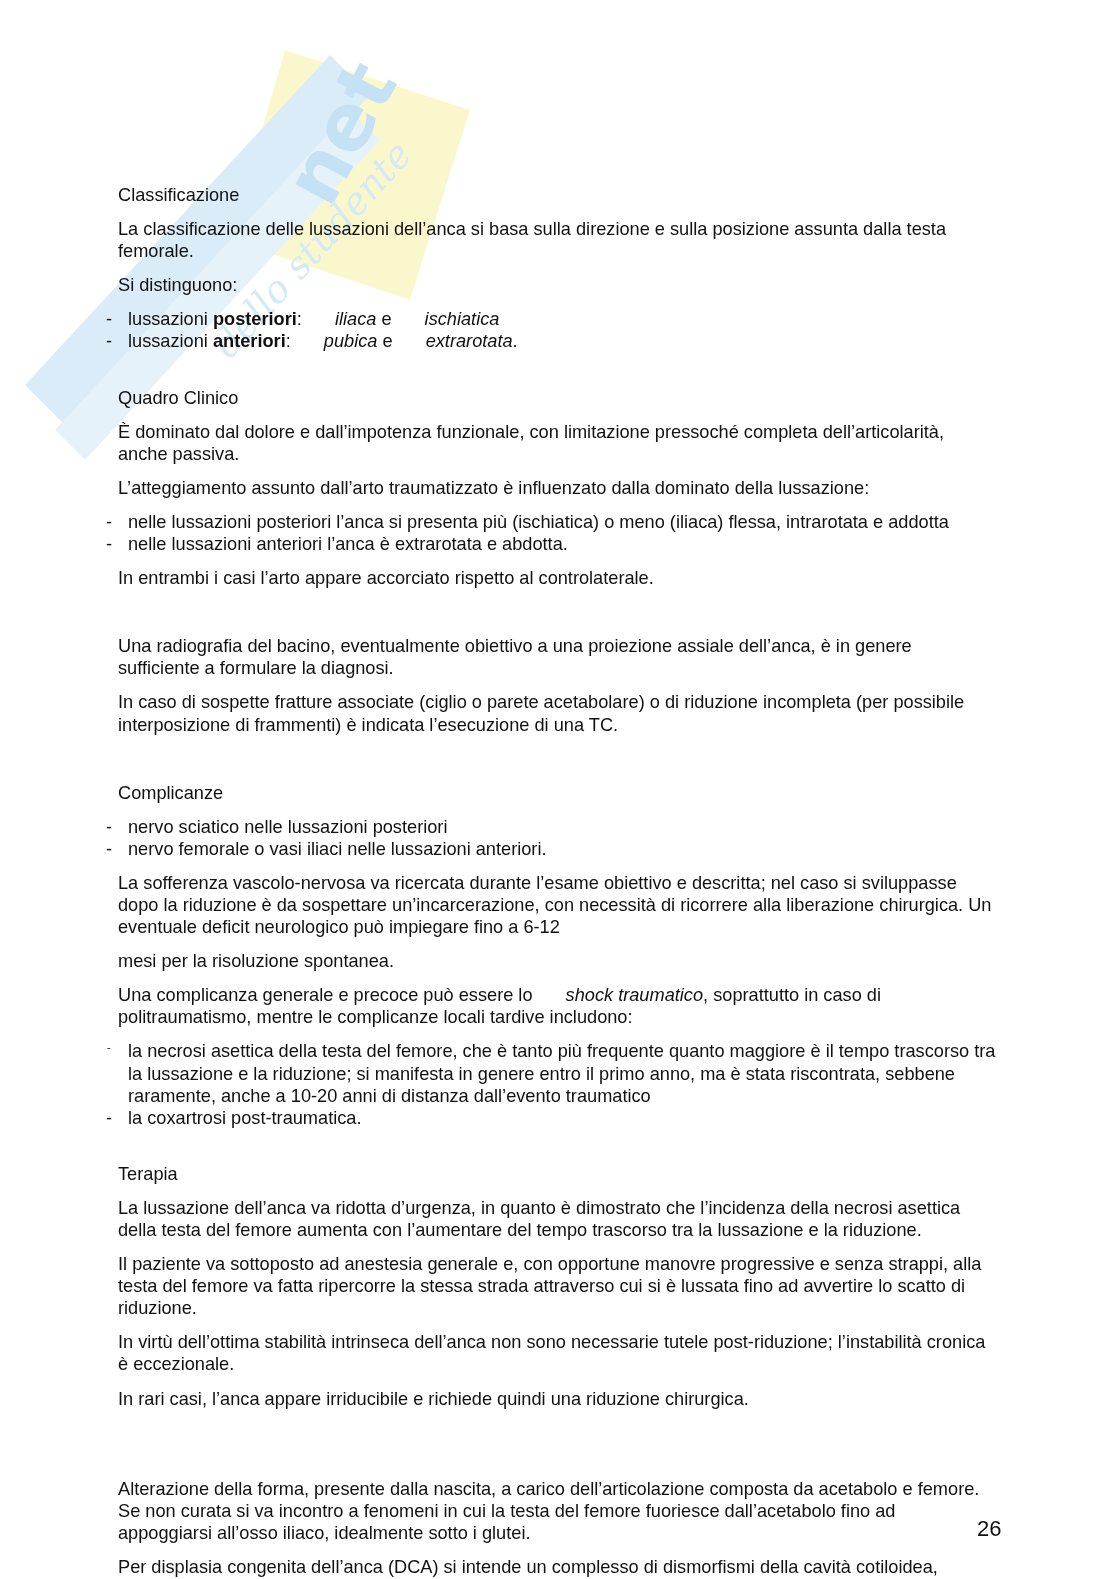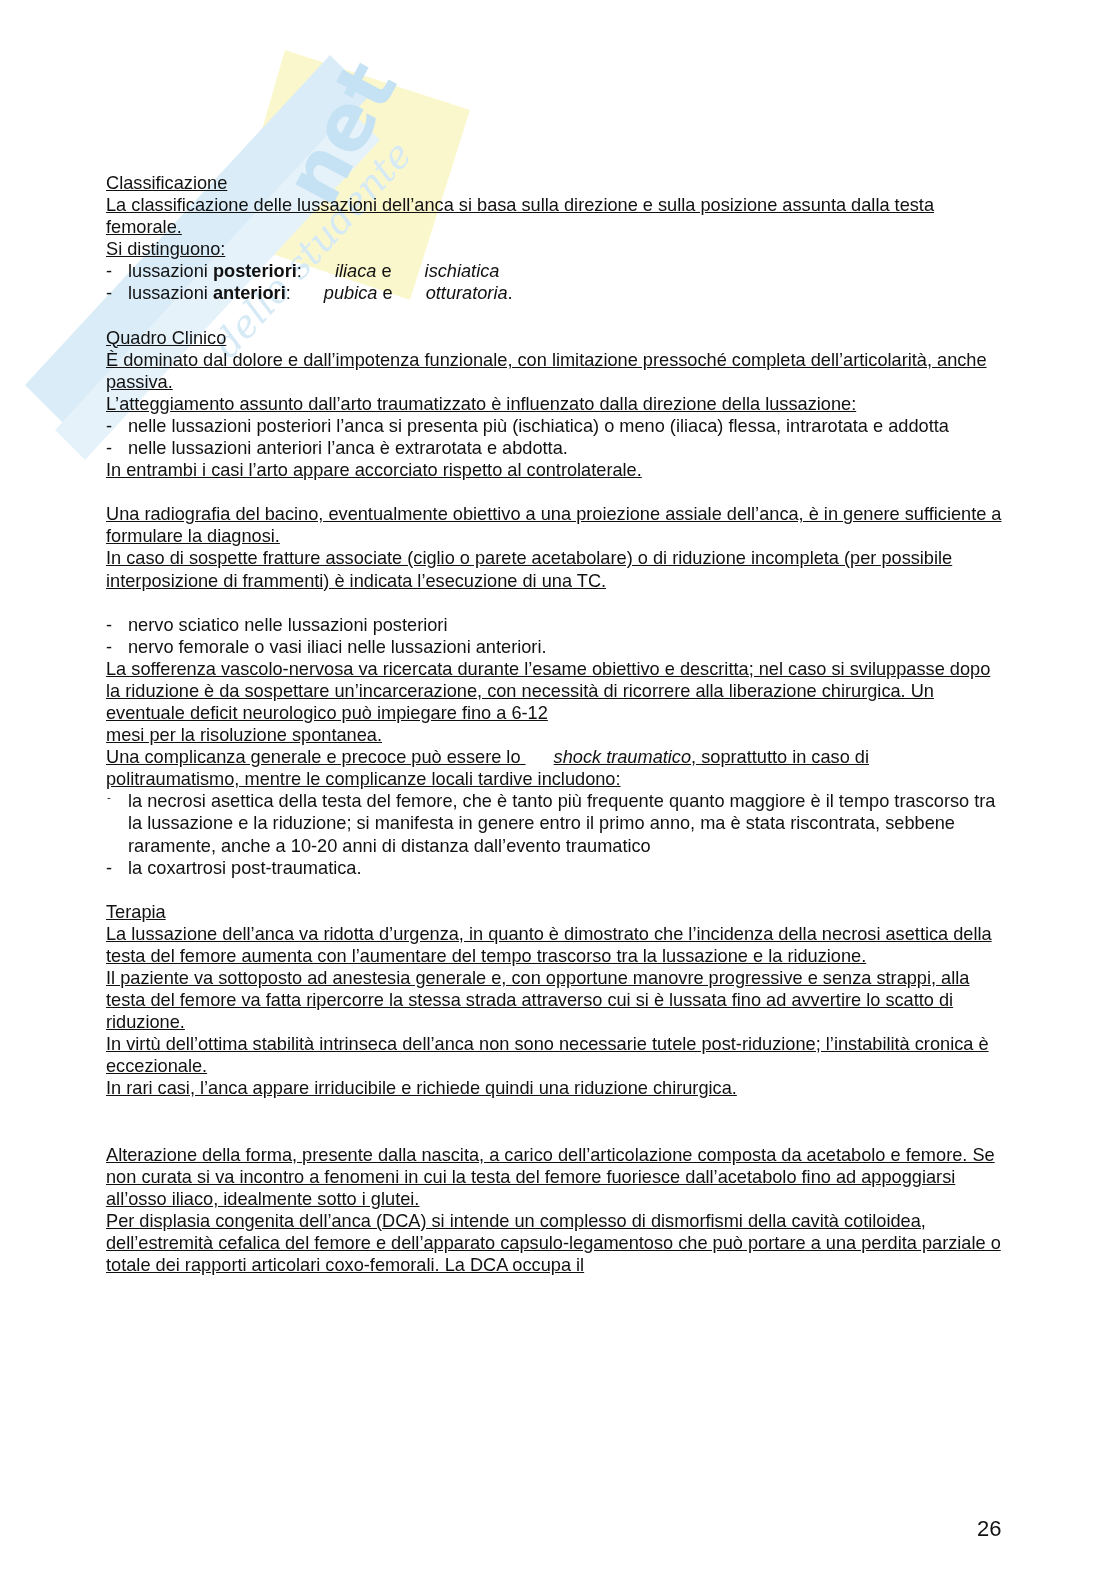--- a/index.html
+++ b/index.html
@@ -22,21 +22,21 @@
     }
     .page {
       position: absolute;
       left: 106px;
       top: 172px;
       width: 900px;
       font-size: 18.2px;
       line-height: 22.1px;
       z-index: 1;
     }
-    .page p { margin: 0; text-decoration: underline; }
+    .page p { margin: 12px; }
     .gap { height: 22px; }
     .gap-big { height: 44px; }
     .list { margin: 0; padding: 0; list-style: none; }
     .list li {
       position: relative;
       padding-left: 22px;
     }
     .list li .dash {
       position: absolute;
       left: 0;
@@ -90,50 +90,51 @@
     <p>Classificazione</p>
     <p>La classificazione delle lussazioni dell’anca si basa sulla direzione e sulla posizione assunta dalla testa femorale.</p>
     <p>Si distinguono:</p>
     <ul class="list">
       <li>
         <span class="dash">-</span>
         <span>lussazioni </span><b>posteriori</b><span>: </span><i>iliaca</i><span> e </span><i>ischiatica</i><span></span>
       </li>
       <li>
         <span class="dash">-</span>
-        <span>lussazioni </span><b>anteriori</b><span>: </span><i>pubica</i><span> e </span><i>otturatoria</i><span>.</span>
+        <span>lussazioni </span><b>anteriori</b><span>: </span><i>pubica</i><span> e </span><i>extrarotata</i><span>.</span>
       </li>
     </ul>
   </section>
 
   <div class="gap"></div>
 
   <section>
     <p>Quadro Clinico</p>
     <p>È dominato dal dolore e dall’impotenza funzionale, con limitazione pressoché completa dell’articolarità, anche passiva.</p>
-    <p>L’atteggiamento assunto dall’arto traumatizzato è influenzato dalla direzione della lussazione:</p>
+    <p>L’atteggiamento assunto dall’arto traumatizzato è influenzato dalla dominato della lussazione:</p>
     <ul class="list">
       <li>
         <span class="dash">-</span>
         <span>nelle lussazioni posteriori l’anca si presenta più (ischiatica) o meno (iliaca) flessa, intrarotata e addotta</span>
       </li>
       <li>
         <span class="dash">-</span>
         <span>nelle lussazioni anteriori l’anca è extrarotata e abdotta.</span>
       </li>
     </ul>
     <p>In entrambi i casi l’arto appare accorciato rispetto al controlaterale.</p>
     <div class="gap"></div>
     <p>Una radiografia del bacino, eventualmente obiettivo a una proiezione assiale dell’anca, è in genere sufficiente a formulare la diagnosi.</p>
     <p>In caso di sospette fratture associate (ciglio o parete acetabolare) o di riduzione incompleta (per possibile interposizione di frammenti) è indicata l’esecuzione di una TC.</p>
   </section>
 
   <div class="gap"></div>
 
   <section>
+    <p>Complicanze</p>
     <ul class="list">
       <li>
         <span class="dash">-</span>
         <span>nervo sciatico nelle lussazioni posteriori</span>
       </li>
       <li>
         <span class="dash">-</span>
         <span>nervo femorale o vasi iliaci nelle lussazioni anteriori.</span>
       </li>
     </ul>

